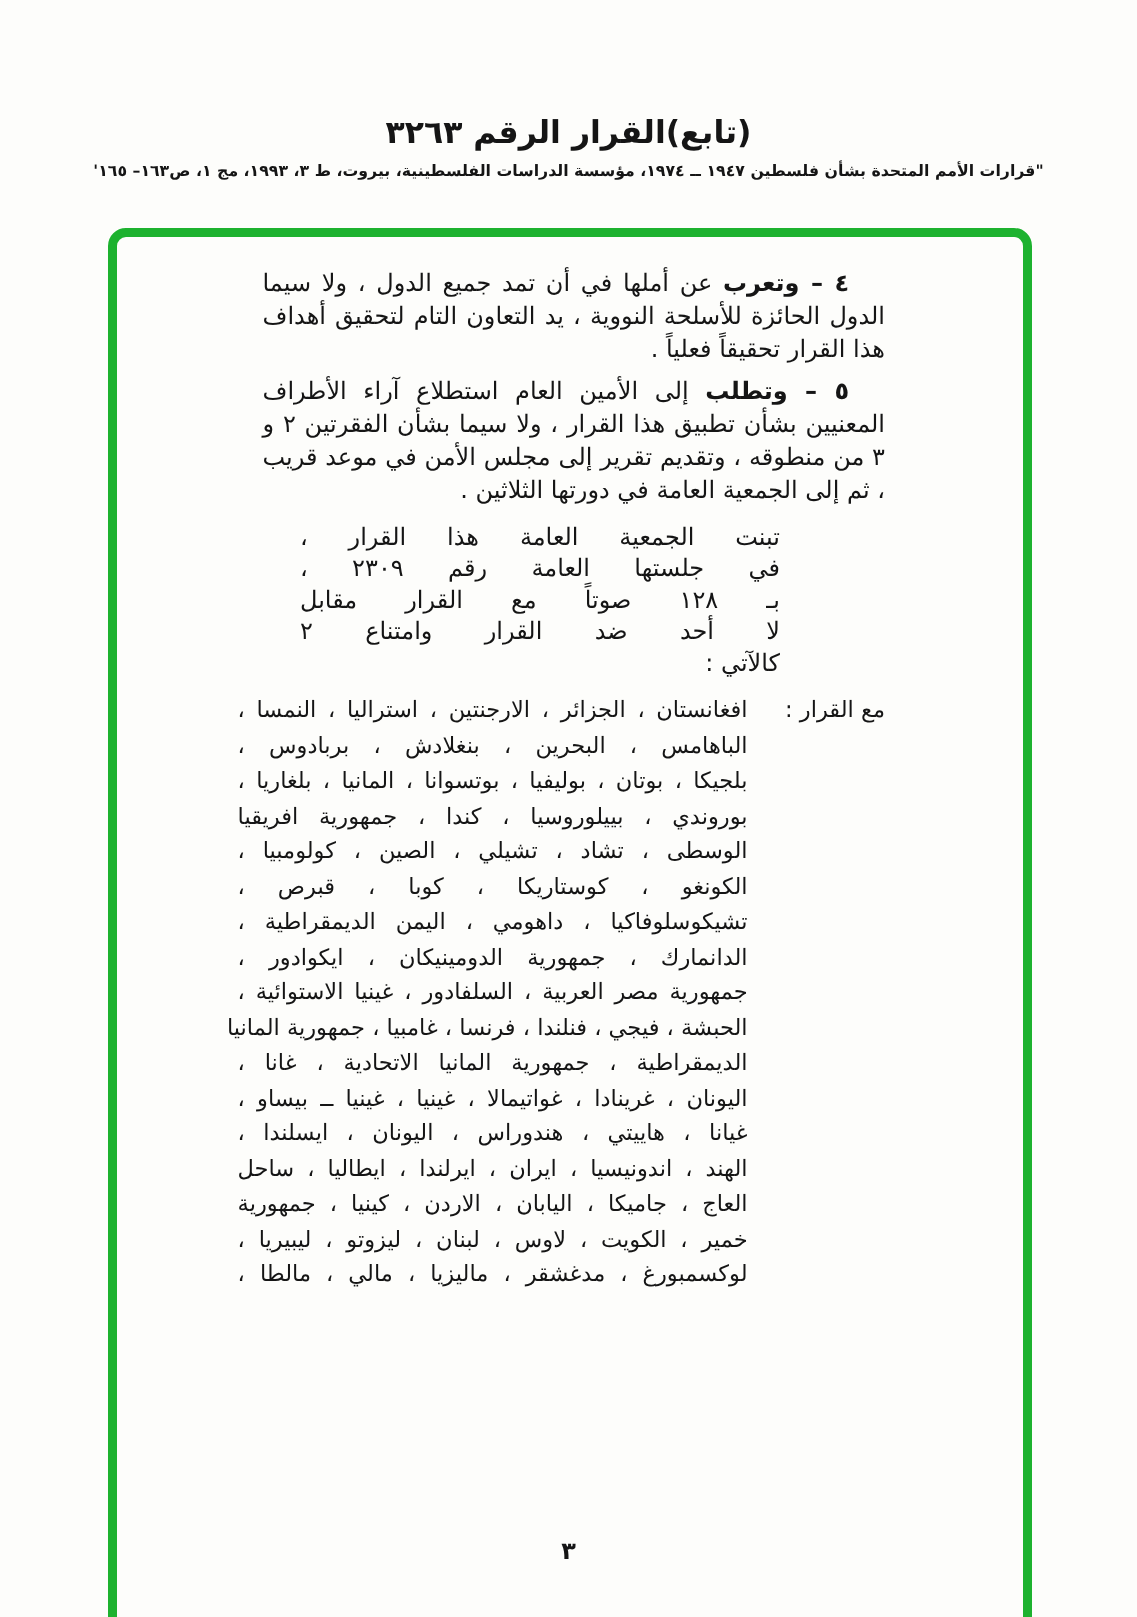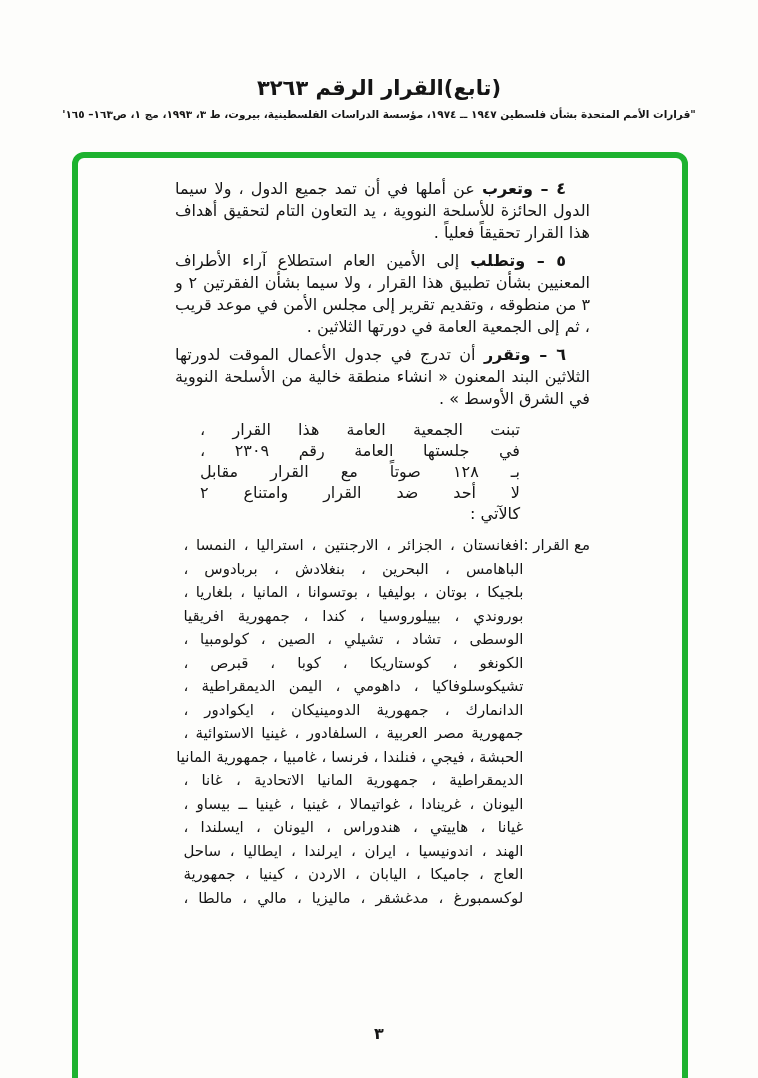--- a/index.html
+++ b/index.html
@@ -67,21 +67,21 @@
 
   .with-list {
     margin-top: 10px;
     display: flex;
     align-items: flex-start;
   }
   .with-label {
     flex: 0 0 auto;
     font-size: 15px;
     line-height: 23.5px;
-    padding-left: 0;
+    padding-left: 25px;
     white-space: nowrap;
   }
   .country-lines { width: 340px; }
   .country-line {
     font-size: 15px;
     line-height: 23.5px;
     white-space: nowrap;
     text-align: justify;
     text-align-last: justify;
     overflow: visible;
@@ -101,21 +101,20 @@
   <div class="doc-title">(تابع)القرار الرقم ٣٢٦٣</div>
   <div class="doc-citation">"قرارات الأمم المتحدة بشأن فلسطين ١٩٤٧ ــ ١٩٧٤، مؤسسة الدراسات الفلسطينية، بيروت، ط ٣، ١٩٩٣، مج ١، ص١٦٣– ١٦٥'</div>
 
   <div class="highlight-box">
     <div class="box-inner">
 
       <p class="para"><b>٤ – وتعرب</b><span> عن أملها في أن تمد جميع الدول ، ولا سيما الدول الحائزة للأسلحة النووية ، يد التعاون التام لتحقيق أهداف هذا القرار تحقيقاً فعلياً .</span></p>
 
       <p class="para"><b>٥ – وتطلب</b><span> إلى الأمين العام استطلاع آراء الأطراف المعنيين بشأن تطبيق هذا القرار ، ولا سيما بشأن الفقرتين ٢ و ٣ من منطوقه ، وتقديم تقرير إلى مجلس الأمن في موعد قريب ، ثم إلى الجمعية العامة في دورتها الثلاثين .</span></p>
 
-      <p class="para"><b>٦ – وتقرر</b><span> أن تدرج في جدول الأعمال الموقت لدورتها الثلاثين البند المعنون « انشاء منطقة خالية من الأسلحة النووية في الشرق الأوسط » .</span></p>
 
       <div class="vote-block">
         <div class="vote-line">تبنت الجمعية العامة هذا القرار ،</div>
         <div class="vote-line">في جلستها العامة رقم ٢٣٠٩ ،</div>
         <div class="vote-line">بـ ١٢٨ صوتاً مع القرار مقابل</div>
         <div class="vote-line">لا أحد ضد القرار وامتناع ٢</div>
         <div class="vote-line last">كالآتي :</div>
       </div>
 
       <div class="with-list">
@@ -129,20 +128,21 @@
           <div class="country-line">الكونغو ، كوستاريكا ، كوبا ، قبرص ،</div>
           <div class="country-line">تشيكوسلوفاكيا ، داهومي ، اليمن الديمقراطية ،</div>
           <div class="country-line">الدانمارك ، جمهورية الدومينيكان ، ايكوادور ،</div>
           <div class="country-line">جمهورية مصر العربية ، السلفادور ، غينيا الاستوائية ،</div>
           <div class="country-line">الحبشة ، فيجي ، فنلندا ، فرنسا ، غامبيا ، جمهورية المانيا</div>
           <div class="country-line">الديمقراطية ، جمهورية المانيا الاتحادية ، غانا ،</div>
           <div class="country-line">اليونان ، غرينادا ، غواتيمالا ، غينيا ، غينيا ــ بيساو ،</div>
           <div class="country-line">غيانا ، هاييتي ، هندوراس ، اليونان ، ايسلندا ،</div>
           <div class="country-line">الهند ، اندونيسيا ، ايران ، ايرلندا ، ايطاليا ، ساحل</div>
           <div class="country-line">العاج ، جاميكا ، اليابان ، الاردن ، كينيا ، جمهورية</div>
+          <div class="country-line">خمير ، الكويت ، لاوس ، لبنان ، ليزوتو ، ليبيريا ،</div>
           <div class="country-line">لوكسمبورغ ، مدغشقر ، ماليزيا ، مالي ، مالطا ،</div>
         </div>
       </div>
 
     </div>
   </div>
 
   <div class="page-number">٣</div>
 
 </div>

